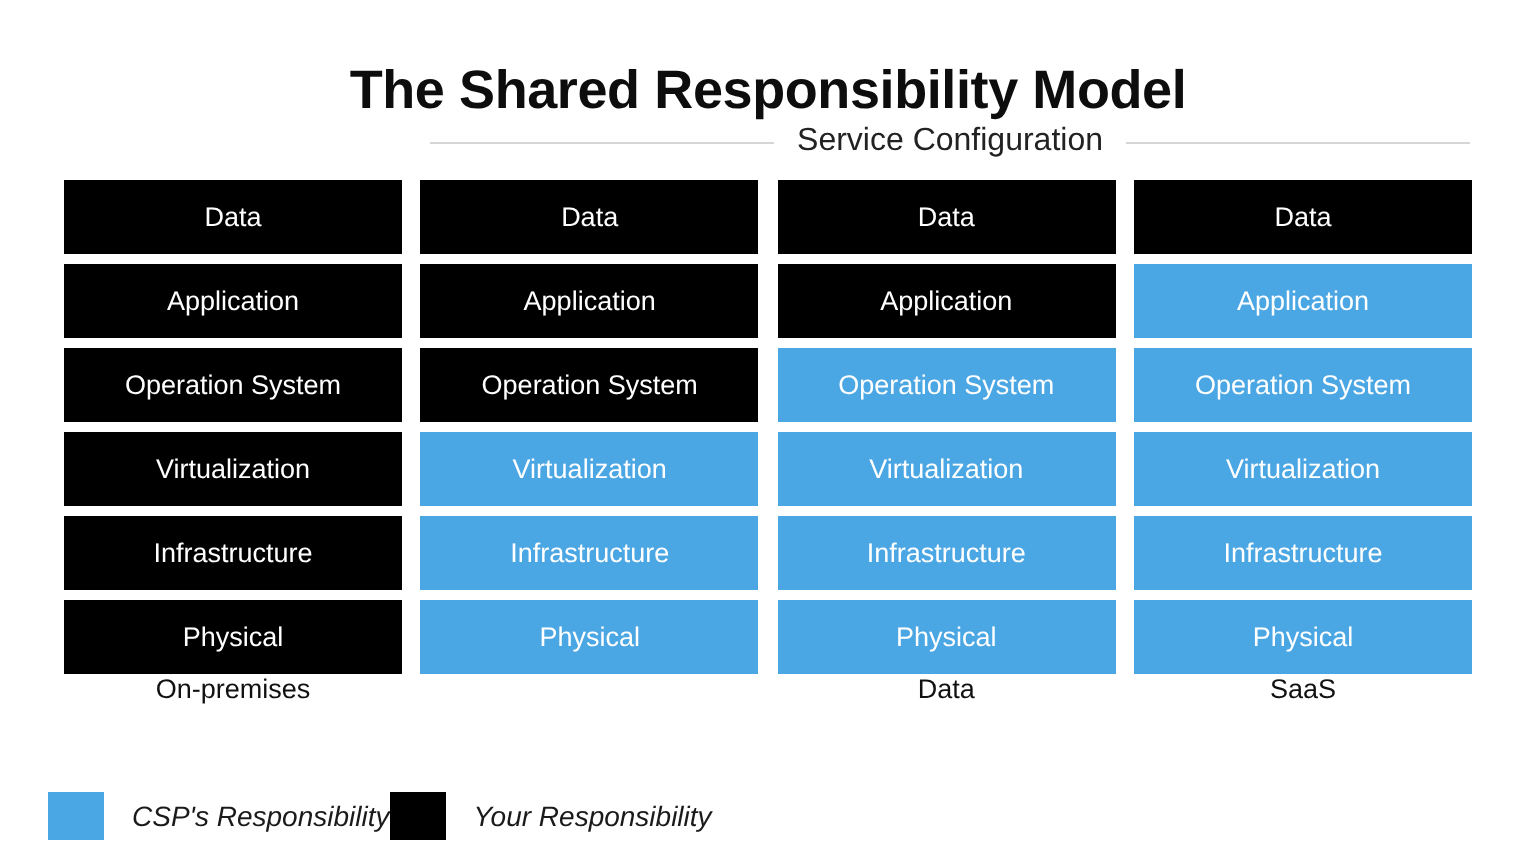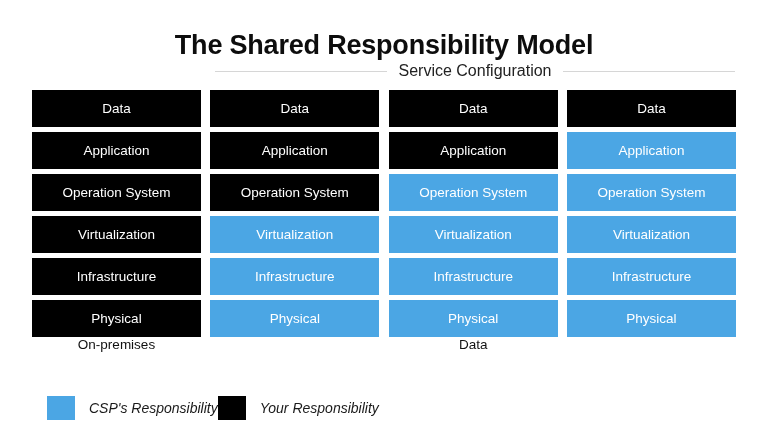--- a/index.html
+++ b/index.html
@@ -83,21 +83,21 @@
     text-align: center;
     font-size: 13.5px;
     color: #111111;
     white-space: nowrap;
   }
 
   
   #legend {
     position: absolute;
     top: 396px;
-    left: 47px;
+    left: 24px;
     display: flex;
     align-items: center;
   }
   .legend-entry {
     display: flex;
     align-items: center;
   }
   .legend-entry + .legend-entry { }
   .legend-swatch {
     width: 28px;
@@ -160,20 +160,21 @@
     </div>
     <div>
       <div class="stack-column">
         <div class="layer-cell owner-customer">Data</div>
         <div class="layer-cell owner-csp">Application</div>
         <div class="layer-cell owner-csp">Operation System</div>
         <div class="layer-cell owner-csp">Virtualization</div>
         <div class="layer-cell owner-csp">Infrastructure</div>
         <div class="layer-cell owner-csp">Physical</div>
       </div>
+      <div class="column-caption">SaaS</div>
     </div>
   </div>
 
 <div id="legend">
     <div class="legend-entry">
       <span class="legend-swatch swatch-csp"></span>
       <span class="legend-text">CSP's Responsibility</span>
     </div>
     <div class="legend-entry">
       <span class="legend-swatch swatch-customer"></span>

